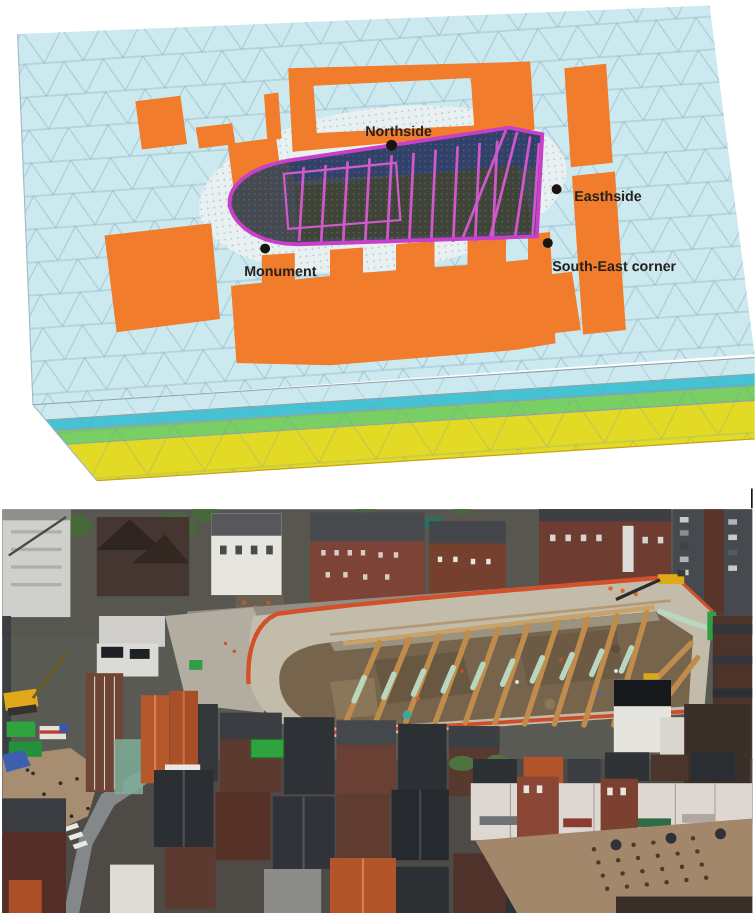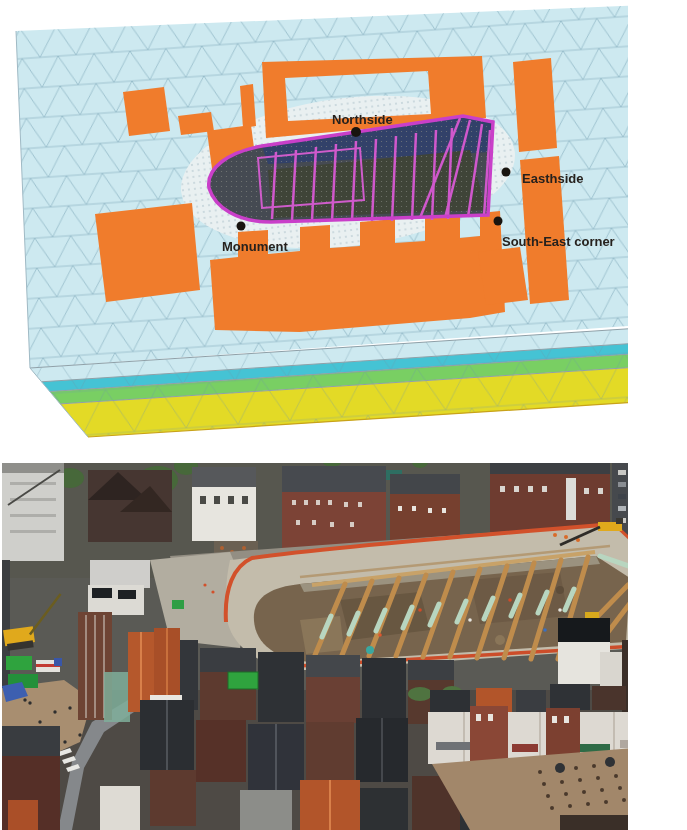--- a/index.html
+++ b/index.html
@@ -1,16 +1,16 @@
 <!DOCTYPE html>
 <html><head>
 <meta charset="utf-8">
 <style>
   html,body{margin:0;padding:0;background:#ffffff;}
-  .page{position:relative;width:628px;height:830px;background:#fff;overflow:hidden;
+  .page{position:relative;width:687px;height:830px;background:#fff;overflow:hidden;
         font-family:"Liberation Sans",sans-serif;}
   svg{display:block;}
   .fig-label{font-family:"Liberation Sans",sans-serif;font-weight:700;font-size:13px;fill:#26211d;}
 </style>
 </head>
 <body>
 
 <div class="page">
 <svg width="687" height="830" viewBox="0 0 687 830">
   <defs>

